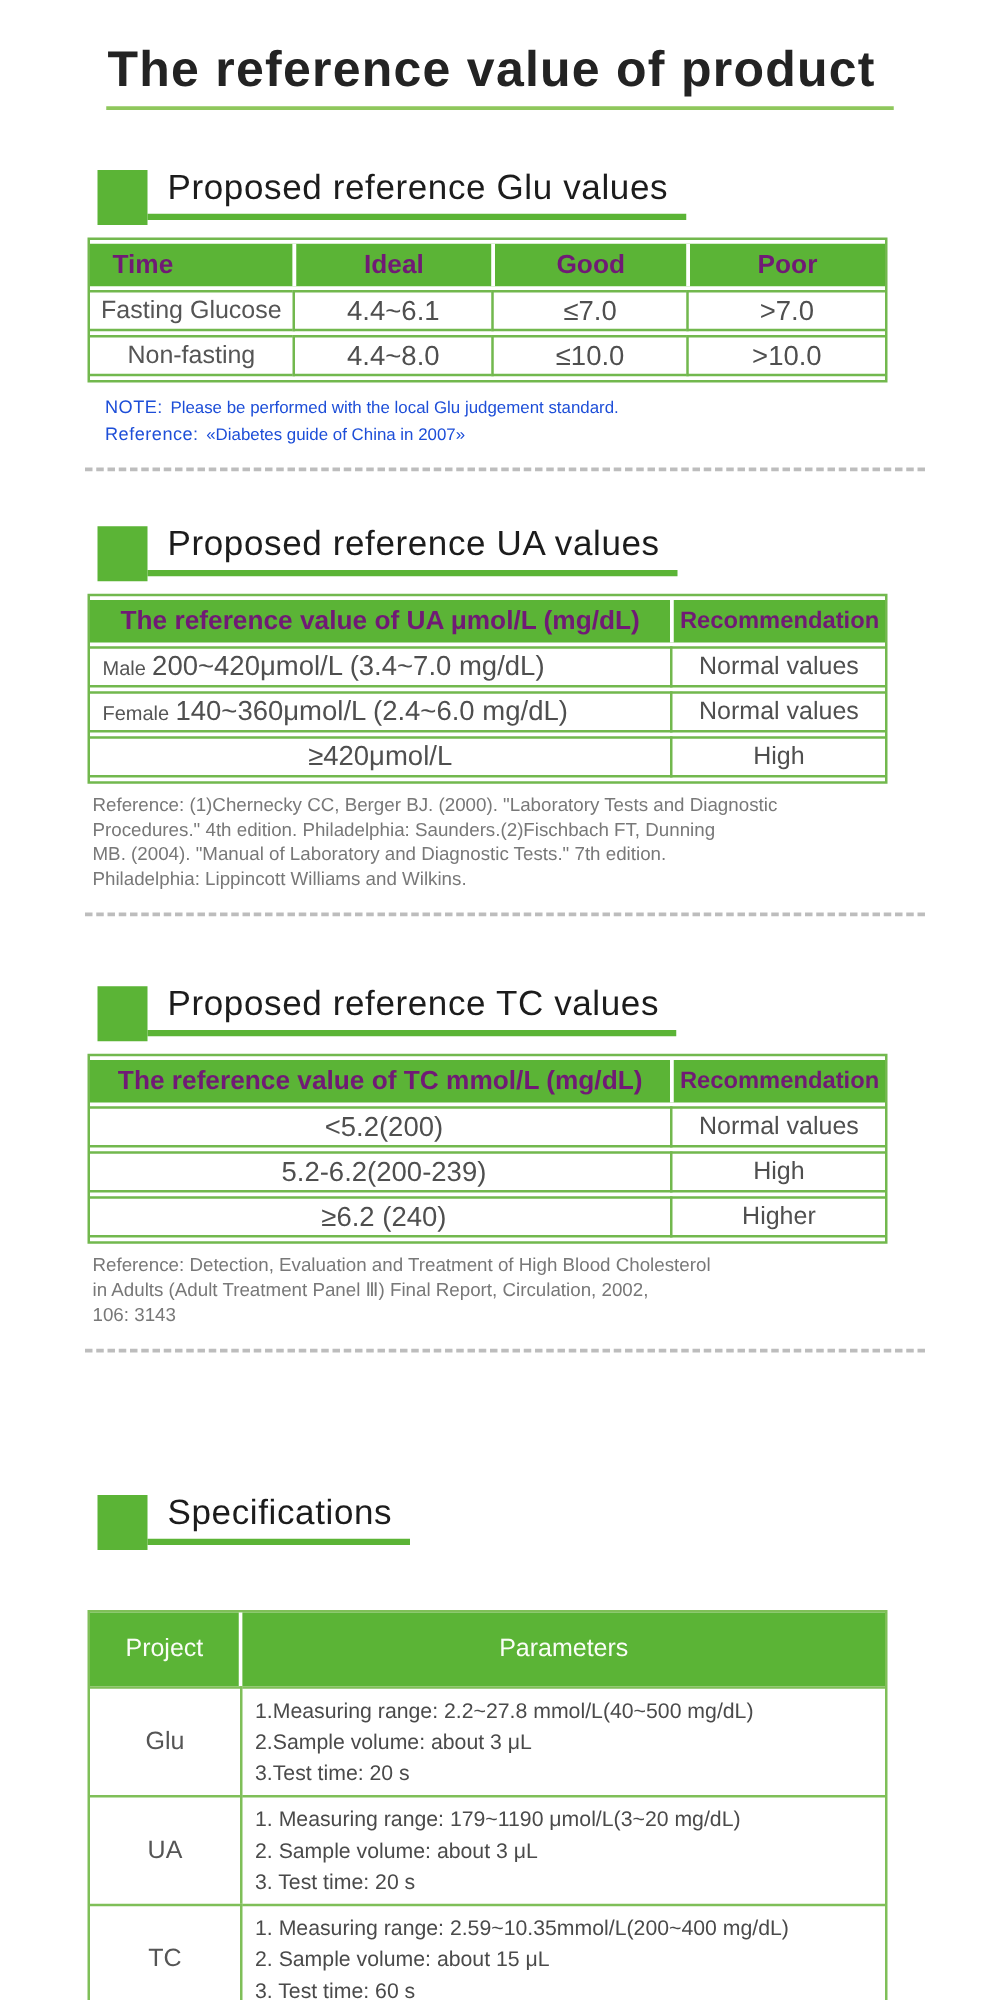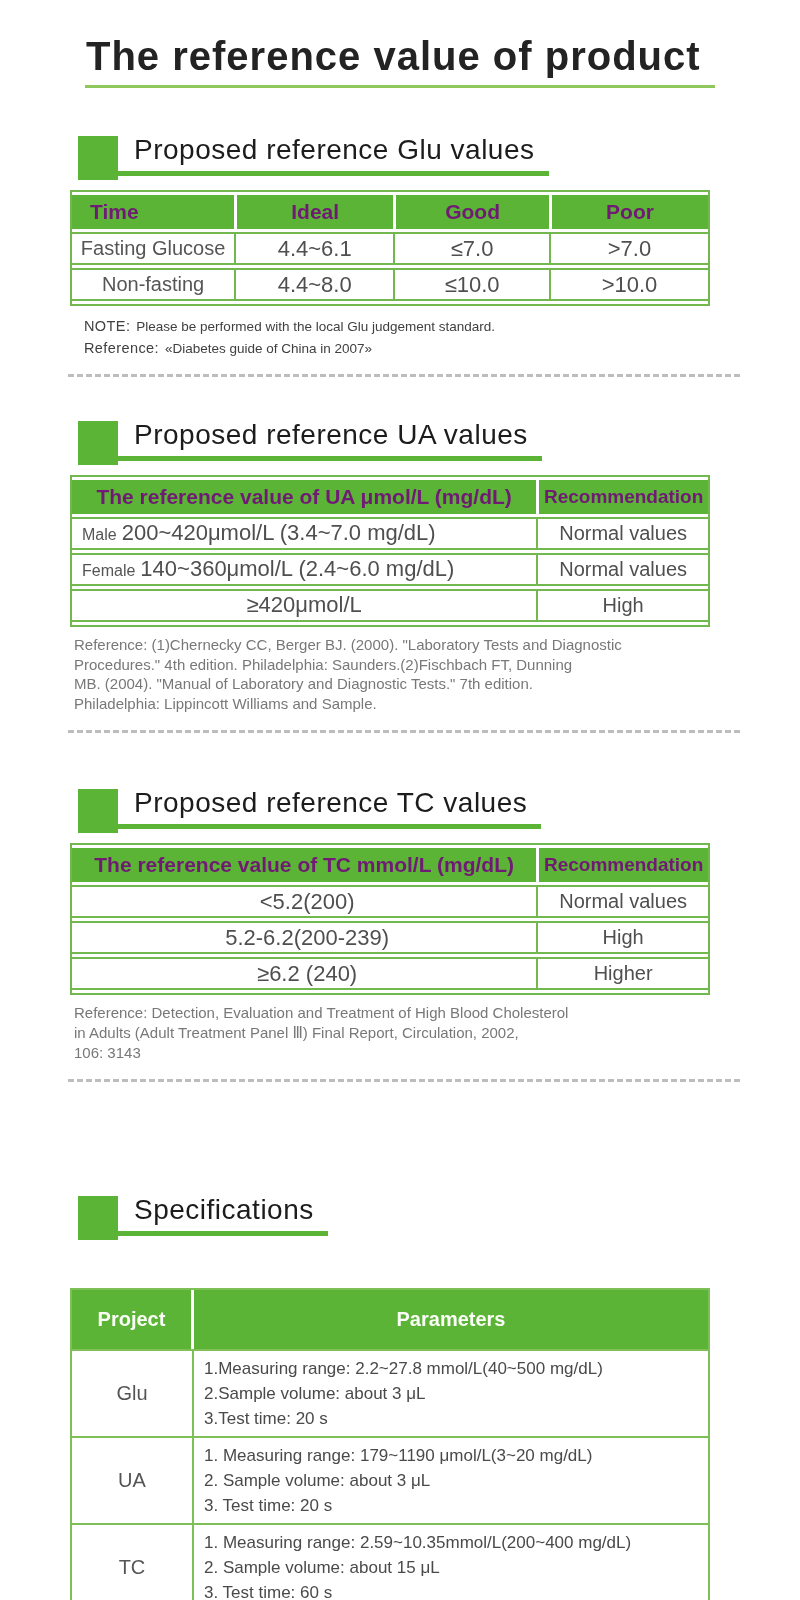--- a/index.html
+++ b/index.html
@@ -42,30 +42,30 @@
   .tbl.glu th.time{text-align:left;padding-left:18px}
   .tbl.glu td.time{font-size:20px;color:#555}
 
   .tbl.ua td.val,.tbl.tc td.val{text-align:left;padding-left:10px}
   .tbl .lbl{font-size:16px;color:#555;margin-right:5px}
   .tbl .num{font-size:22px}
   .tbl tr.center-row td.val{text-align:center;padding-left:4px}
   .tbl td.rec{font-size:20px;color:#4f4f4f}
   .tbl.tc td.val{text-align:center}
 
-  .note{margin:10px 0 0 14px;color:#404040;font-size:13.5px;line-height:1.5}
+  .note{margin:10px 0 0 14px;color:#1d4ed8;font-size:13.5px;line-height:1.5}
   .note .lab{font-size:14.5px;letter-spacing:.4px;margin-right:6px}
   .refblock{margin:8px 0 0 4px;color:#787878;font-size:15px;line-height:1.32}
 
   hr.dash{border:none;border-top:3px dashed var(--divider);margin:16px 0 0 68px;width:672px;height:0}
   hr.dash.after-glu{margin-top:14px}
 
   table.spec{border-collapse:separate;border-spacing:0;width:640px;margin:52px 0 0 0;
     border:2px solid var(--sgreen);background:#fff}
-  .spec th{background:var(--green);color:#fafdf6;font-size:20px;font-weight:700;height:34px;padding:18px 4px}
+  .spec th{background:var(--green);color:#fafdf6;font-size:20px;font-weight:400;height:34px;padding:18px 4px}
   .spec th.project{width:122px;border-right:3px solid #fff}
   .spec td{border-top:2px solid var(--sgreen);vertical-align:middle}
   .spec td.project{text-align:center;font-size:20px;color:#555;border-right:2px solid var(--sgreen);width:122px}
   .spec td.params{text-align:left;padding:5px 4px 5px 10px}
   .spec .pline{font-size:17px;color:#4a4a4a;line-height:25px;white-space:nowrap}
 </style>
 </head>
 <body>
 
 <div class="page">
@@ -138,21 +138,21 @@
         <tr class="center-row">
           <td class="val"><span class="num">≥420μmol/L</span></td>
           <td class="rec">High</td>
         </tr>
       </tbody>
     </table>
     <div class="refblock">
       <div>Reference:  (1)Chernecky CC, Berger BJ. (2000). "Laboratory Tests and Diagnostic</div>
       <div>Procedures." 4th edition. Philadelphia: Saunders.(2)Fischbach FT, Dunning</div>
       <div>MB. (2004). "Manual of Laboratory and Diagnostic Tests." 7th edition.</div>
-      <div>Philadelphia: Lippincott Williams and Sample.</div>
+      <div>Philadelphia: Lippincott Williams and Wilkins.</div>
     </div>
   </section>
 
   <hr class="dash">
 
   <section class="sec tc">
     <div class="sec-head">
       <span class="sq"></span>
       <h2 class="sec-title">Proposed reference TC values</h2>
     </div>

